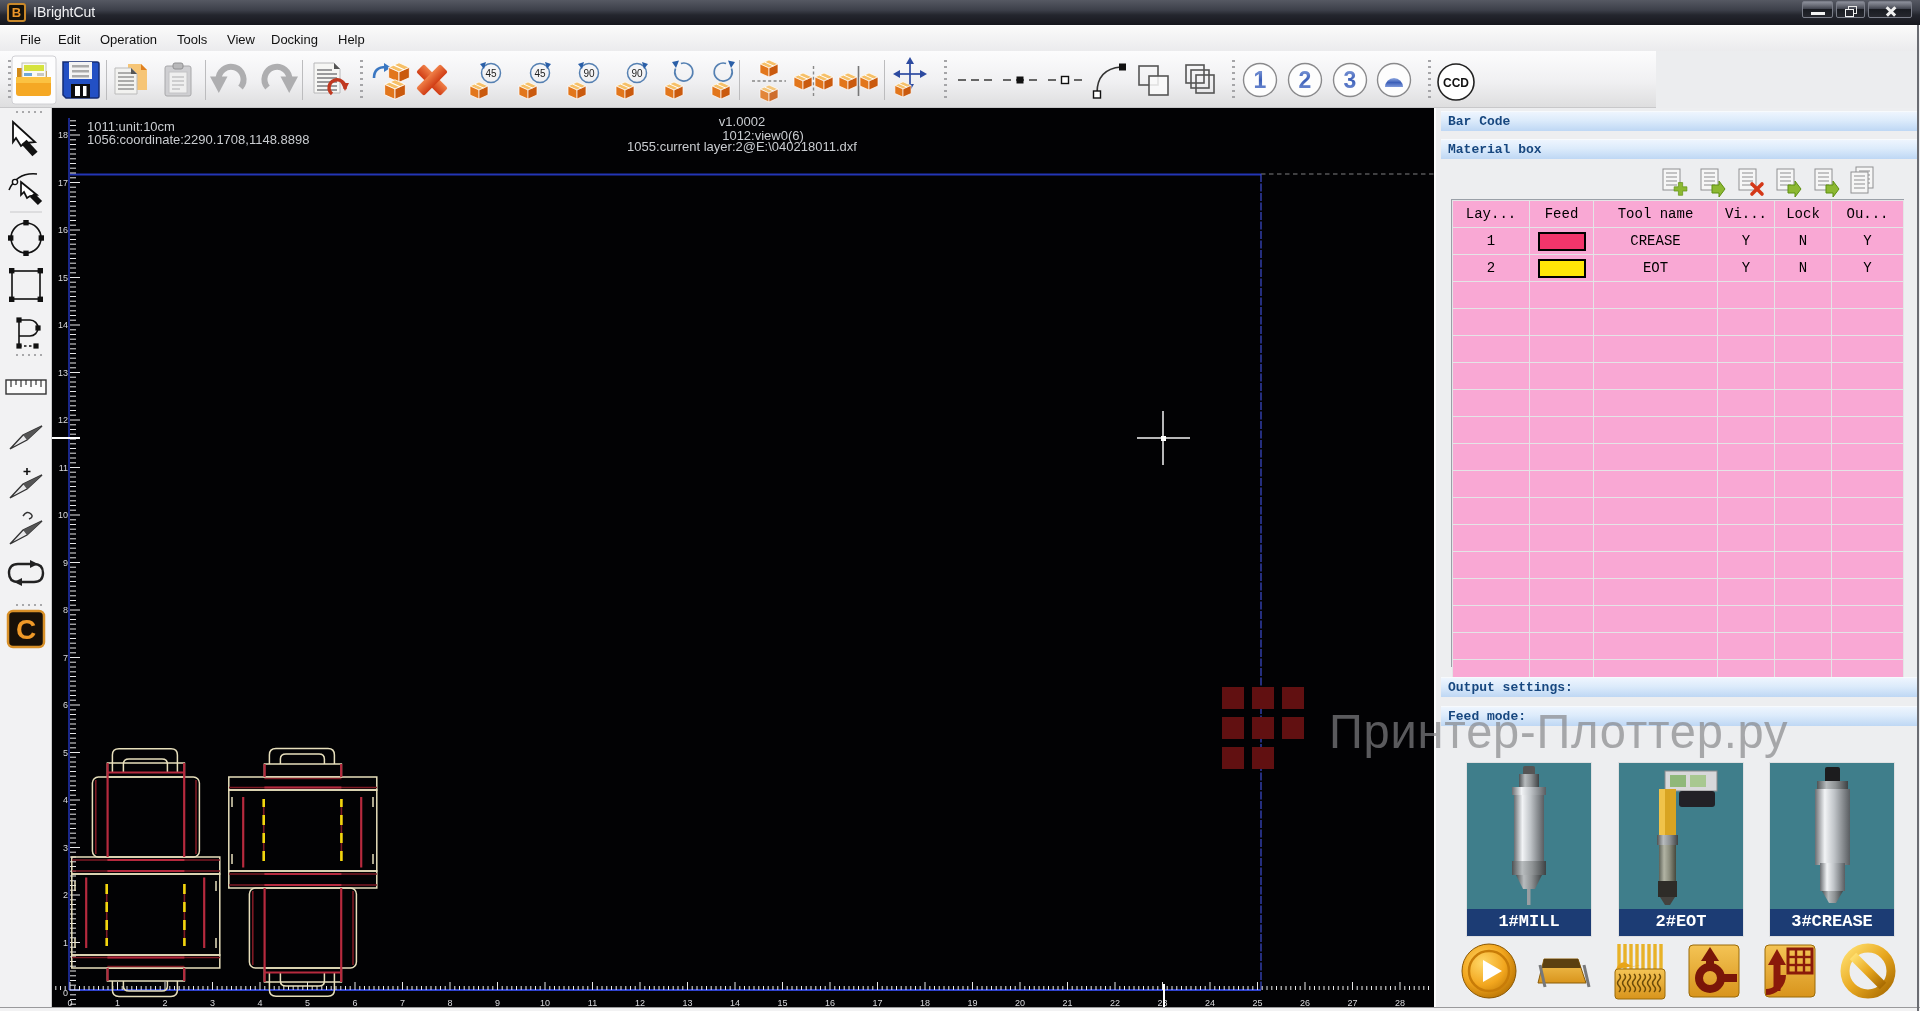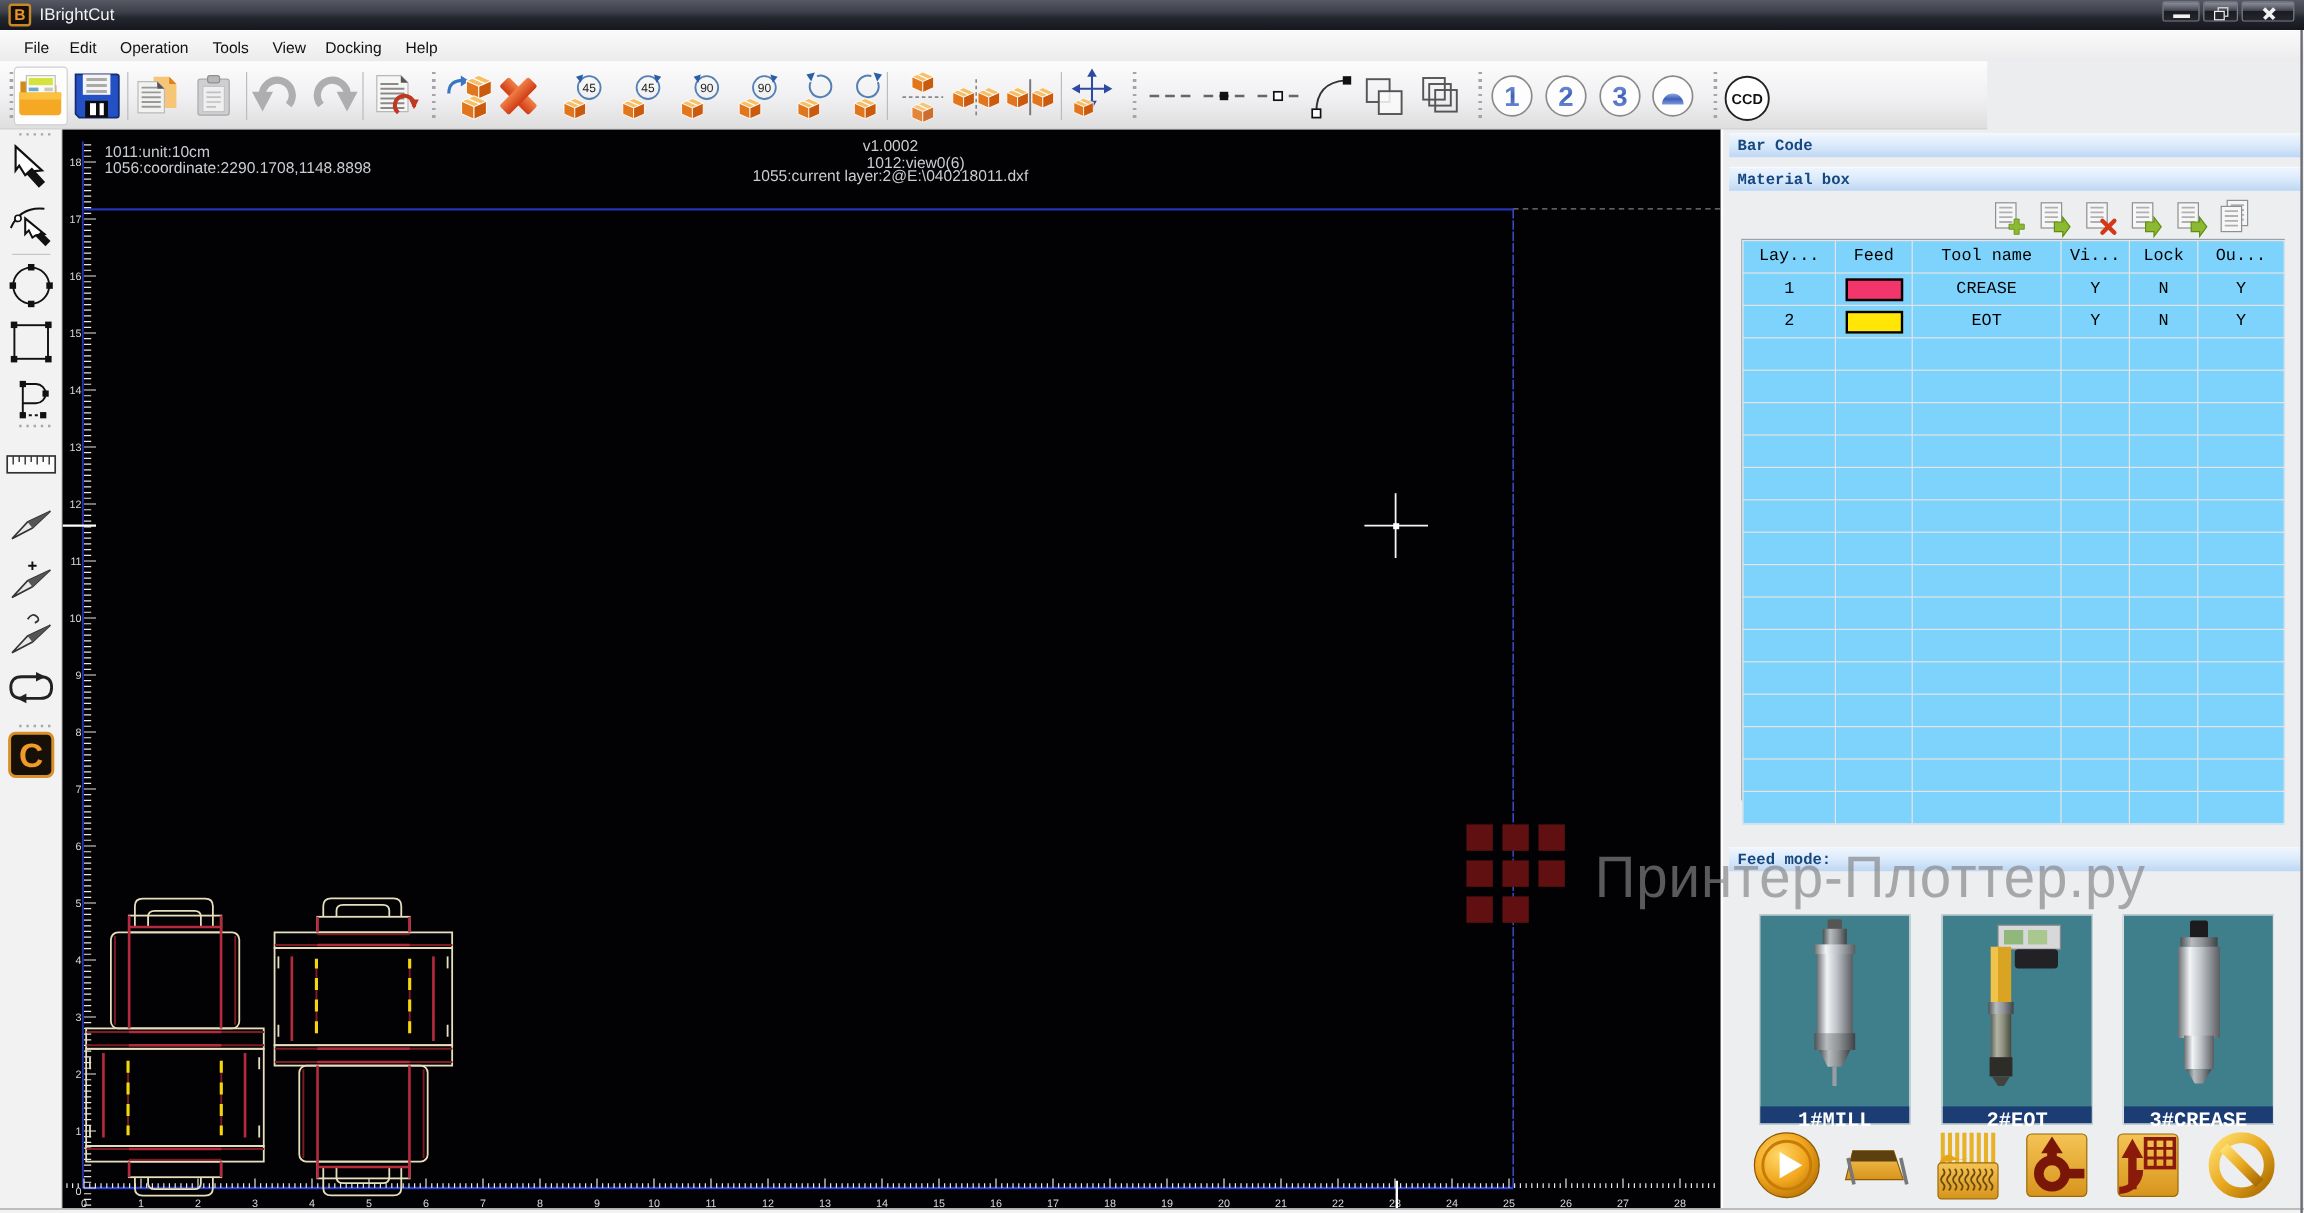--- a/index.html
+++ b/index.html
@@ -33,26 +33,26 @@
   
   #canvas { left:52px; top:108px; width:1382px; height:899px; background:#020204; overflow:hidden; }
   .ctext { position:absolute; color:#c9ccd0; font-size:13px; white-space:nowrap; }
   
   #panel { left:1434px; top:108px; width:486px; height:899px; background:#edeef0;
     border-left:2px solid #fdfdfd; }
   .hdr { position:absolute; left:5px; width:478px; height:20px;
     background:linear-gradient(180deg,#eef5fe 0%,#dcebfb 45%,#bed7f4 100%);
     color:#17477f; font-weight:bold; font-size:13px; padding:2px 0 0 7px;
     border-top:1px solid #f7fafd;font-family:Liberation Mono, monospace; }
-  table.mat { position:absolute; border-collapse:collapse; background:#7dd3fc;
+  table.mat { position:absolute; border-collapse:collapse; background:#f9a8d4;
     font-family:"Liberation Mono", monospace; font-size:14px; color:#000; table-layout:fixed; }
   table.mat td { border:1px solid #e4e4e6; text-align:center; padding:0; height:27px; }
   .card { position:absolute; top:654px; width:126px; height:175px; background:#3f7e8b;
     border:1px solid #dfe0e2; }
-  .cfoot { position:absolute; left:0; bottom:0; width:100%; height:14px; background:#1c3c74;
+  .cfoot { position:absolute; left:0; bottom:0; width:100%; height:27px; background:#1c3c74;
     color:#fff; font-family:"Liberation Mono", monospace; font-weight:bold; font-size:17px;
     text-align:center; line-height:25px; }
   
   #wmtext { left:1329px; top:702px; font-size:47px; color:rgba(133,133,136,0.68);
     letter-spacing:0.8px; font-weight:normal; transform:scaleY(1.04); transform-origin:left top; }
   #botstrip { left:0; top:1007px; width:1920px; height:4px; background:#f2f2f3;
     border-top:1px solid #9a9a9c; }
 </style>
 </head>
 <body>
@@ -1237,20 +1237,21 @@
             <td></td>
             <td></td>
             <td></td>
             <td></td>
             <td></td>
             <td></td>
           </tr>
     </tbody>
       </table>
   </div>
+  <div class="hdr" style="top:569px">Output settings:</div>
   <div class="hdr" style="top:598px">Feed mode:</div>
   <div class="card" style="left:30px">
     <svg width="124" height="148">
       <defs>
         <linearGradient id="cyl" x1="0" y1="0" x2="1" y2="0">
           <stop offset="0" stop-color="#6a6e72"></stop>
             <stop offset="0.28" stop-color="#f2f4f6"></stop>
           <stop offset="0.55" stop-color="#c0c4c8"></stop>
             <stop offset="1" stop-color="#595d61"></stop>
         </linearGradient>

